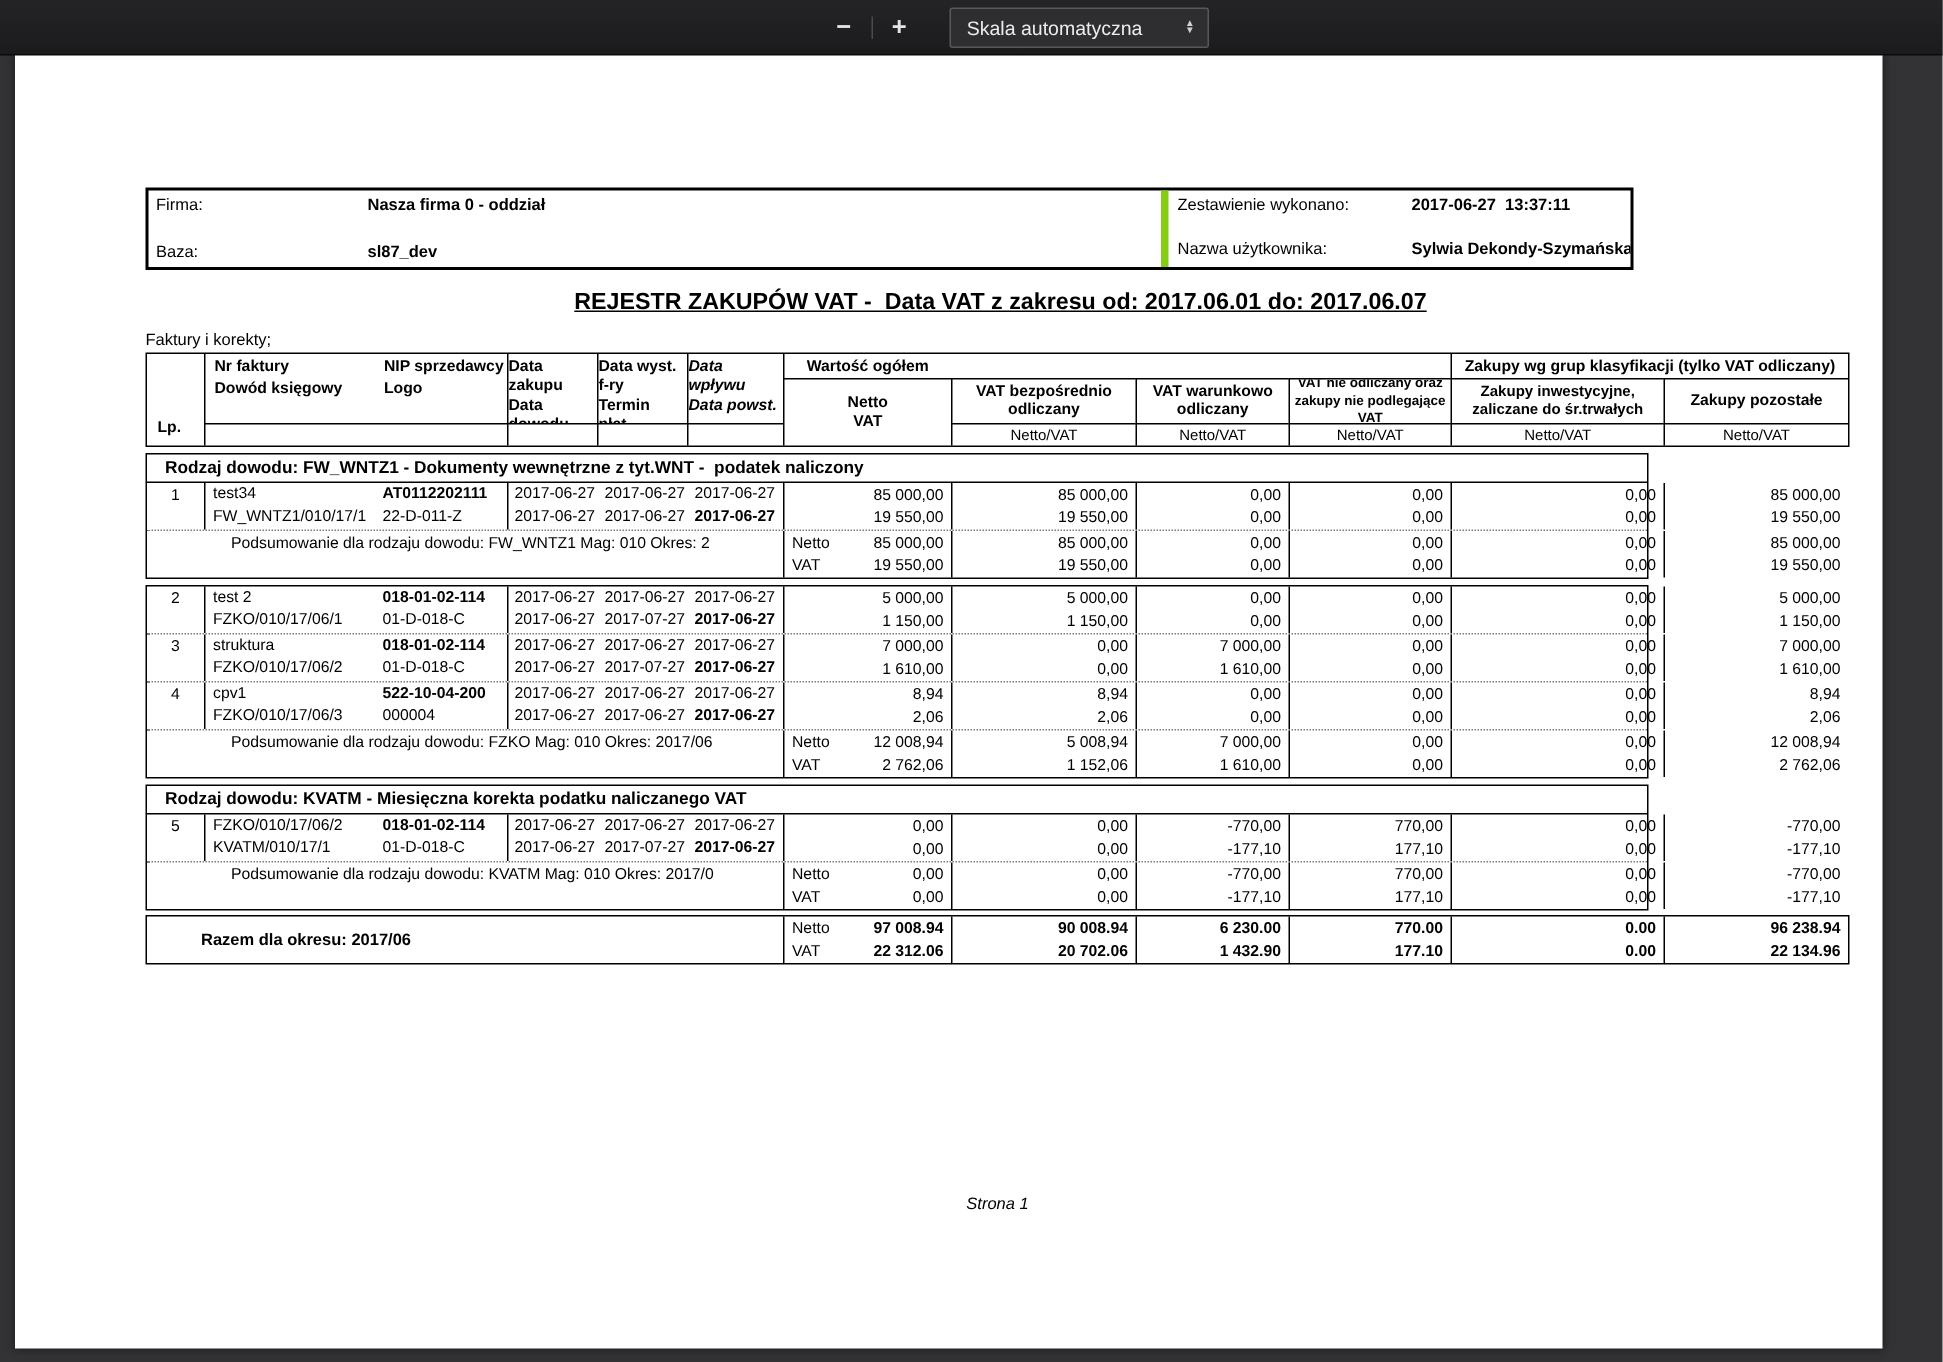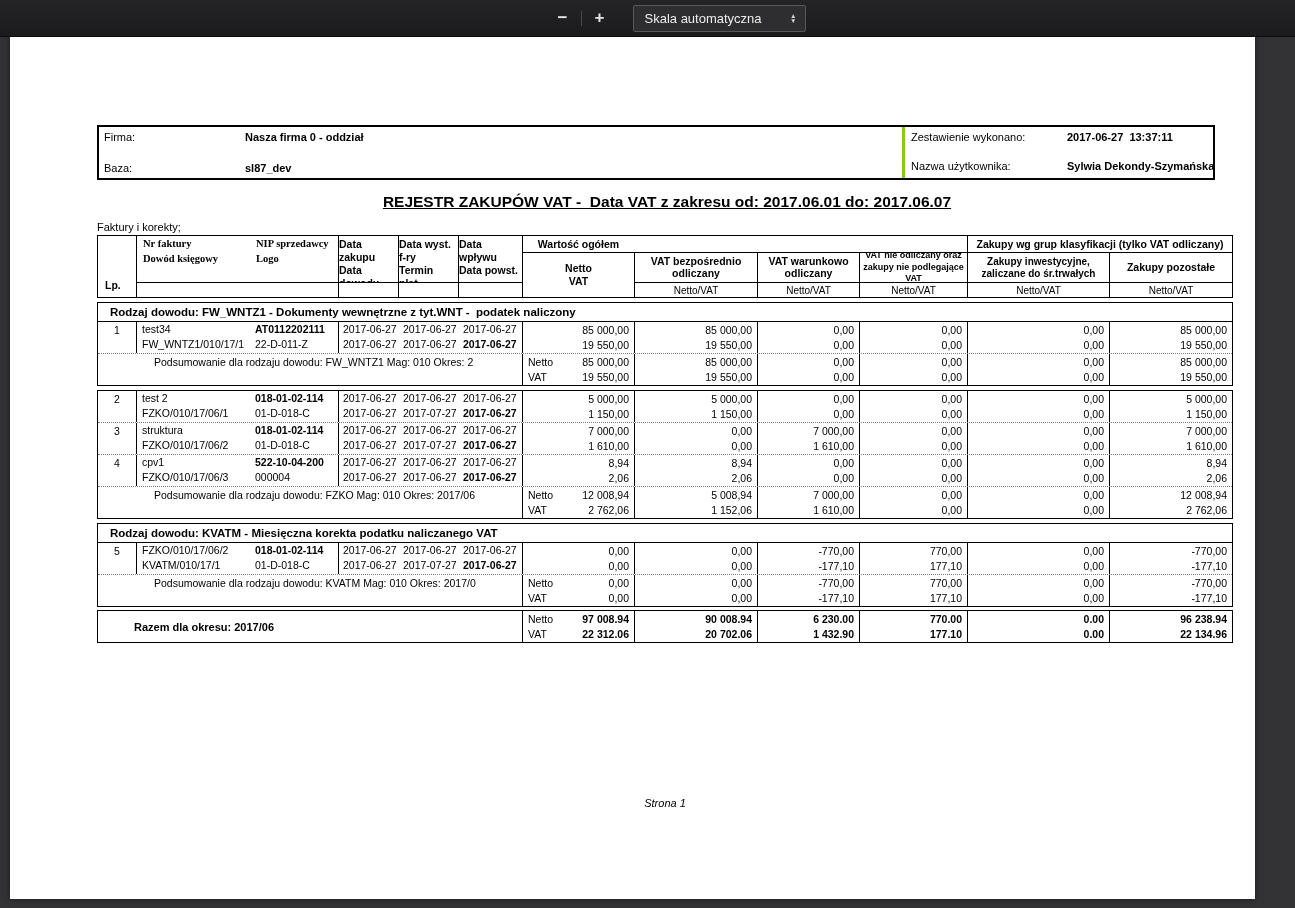--- a/index.html
+++ b/index.html
@@ -26,60 +26,60 @@
     display:flex;align-items:center;justify-content:space-between;padding:0 8px 0 11px;cursor:pointer;
   }
   .dd-arrows{display:flex;flex-direction:column;align-items:center;color:#d0d0d0;font-size:6.5px;line-height:5px;margin-left:14px;}
   
   .page{
     position:absolute;left:10px;top:36px;width:1245px;height:863px;background:#fff;
     box-shadow:0 0 6px rgba(0,0,0,.5);
   }
   .content{position:absolute;left:87px;top:0;width:1140px;}
   
-  .info-box{margin-top:89px;width:1118px;border:2px solid #000;height:55px;display:flex;box-sizing:border-box;}
+  .info-box{margin-top:89px;width:992px;border:2px solid #000;height:55px;display:flex;box-sizing:border-box;}
   .info-left{flex:1;padding:3px 6px 2px 5px;display:flex;flex-direction:column;justify-content:space-between;}
-  .info-right{width:302px;border-left:3px solid #84cc16;padding:3px 0 4px 6px;display:flex;flex-direction:column;justify-content:space-between;overflow:hidden;}
+  .info-right{width:302px;border-left:5px solid #84cc16;padding:3px 0 4px 6px;display:flex;flex-direction:column;justify-content:space-between;overflow:hidden;}
   .info-row{display:flex;font-size:11px;line-height:15px;white-space:pre;}
   .info-row .lab{width:141px;flex:none;}
   .info-right .info-row .lab{width:156px;}
   .info-row .val{font-weight:bold;white-space:pre;}
   
   .report-title{margin-top:13px;text-align:center;font-size:15.5px;font-weight:bold;text-decoration:underline;white-space:pre;}
   .invoices-note{margin-top:10px;margin-bottom:2px;font-size:11px;}
   
   .vhead{
     width:1136px;border:1px solid #000;box-sizing:border-box;
     display:grid;
     grid-template-columns:38px 202px 60px 60px 64px 112px 123px 102px 108px 142px 123px;
     grid-template-rows:16px 30px 15px;
     font-size:10.5px;font-weight:bold;
   }
   .hcell{box-sizing:border-box;border-left:1px solid #000;overflow:hidden;}
   .h-lp{grid-area:1/1/4/2;border-left:none;display:flex;align-items:flex-end;padding:0 0 6px 7px;}
-  .h-inv{grid-area:1/2/3/3;padding:2px 0 0 6px;display:grid;grid-template-columns:113px 1fr;grid-auto-rows:15px;font-family:Liberation Serif, serif;}
+  .h-inv{grid-area:1/2/3/3;padding:2px 0 0 6px;display:grid;grid-template-columns:113px 1fr;grid-auto-rows:15px;}
   .h-inv-sp{grid-area:3/2/4/3;border-top:1px solid #000;}
-  .h-d1{grid-area:1/3/3/4;}.h-d2{grid-area:1/4/3/5;}.h-d3{grid-area:1/5/3/6;}
+  .h-d1{grid-area:1/3/3/4;}.h-d2{grid-area:1/4/3/5;}.h-d3{grid-area:1/5/3/6;font-style:italic;}
   .h-d1,.h-d2,.h-d3{padding:2px 1px 0 0;line-height:13px;}
   .h-d1-sp{grid-area:3/3/4/4;}.h-d2-sp{grid-area:3/4/4/5;}.h-d3-sp{grid-area:3/5/4/6;}
   .h-d1-sp,.h-d2-sp,.h-d3-sp{border-top:1px solid #000;}
   .h-w{grid-area:1/6/2/7;display:flex;align-items:center;justify-content:center;}
   .h-wsub{grid-area:2/6/4/7;border-top:1px solid #000;display:flex;flex-direction:column;align-items:center;justify-content:center;line-height:13px;}
   .h-g1{grid-area:1/7/2/10;display:flex;align-items:center;justify-content:center;margin-top:33px;}
   .h-g2{grid-area:1/10/2/12;display:flex;align-items:center;justify-content:center;}
   .h-sub{border-top:1px solid #000;display:flex;align-items:center;justify-content:center;text-align:center;line-height:11.5px;padding:0 2px;}
   .h-s1{grid-area:2/7/3/8;}.h-s2{grid-area:2/8/3/9;}.h-s3{grid-area:2/9/3/10;font-size:9px;}
   .h-s4{grid-area:2/10/3/11;font-size:10px;}.h-s5{grid-area:2/11/3/12;}
   .h-nv{border-top:1px solid #000;font-weight:normal;font-size:10px;display:flex;align-items:center;justify-content:center;}
   .h-nv1{grid-area:3/7/4/8;}.h-nv2{grid-area:3/8/4/9;}.h-nv3{grid-area:3/9/4/10;}
   .h-nv4{grid-area:3/10/4/11;}.h-nv5{grid-area:3/11/4/12;}
   
   .period{margin:6px 0 1px 0;font-size:11.5px;font-weight:bold;text-decoration:underline;}
   
-  .section-box{width:1136px;border:1px solid #000;box-sizing:border-box;margin-top:4px;}
+  .section-box{width:1002px;border:1px solid #000;box-sizing:border-box;margin-top:4px;}
   .section-title{font-size:11.5px;font-weight:bold;padding:3px 0 3px 12px;border-bottom:1px solid #000;white-space:pre;}
   .trow{
     display:grid;grid-template-columns:38px 202px 184px 112px 123px 102px 108px 142px 123px;
     font-size:10.5px;min-height:31px;border-bottom:1px dotted #7d7d7d;box-sizing:border-box;
   }
   .trow.subtotal,.trow.grand{grid-template-columns:424px 112px 123px 102px 108px 142px 123px;border-bottom:none;}
   .cell{box-sizing:border-box;border-left:1px solid #000;overflow:hidden;padding-top:1px;}
   .trow .cell:first-child{border-left:none;}
   .cell.lp{text-align:center;line-height:15px;}
   .cell.inv{display:grid;grid-template-columns:113px 1fr;grid-auto-rows:15px;padding-left:5px;}

